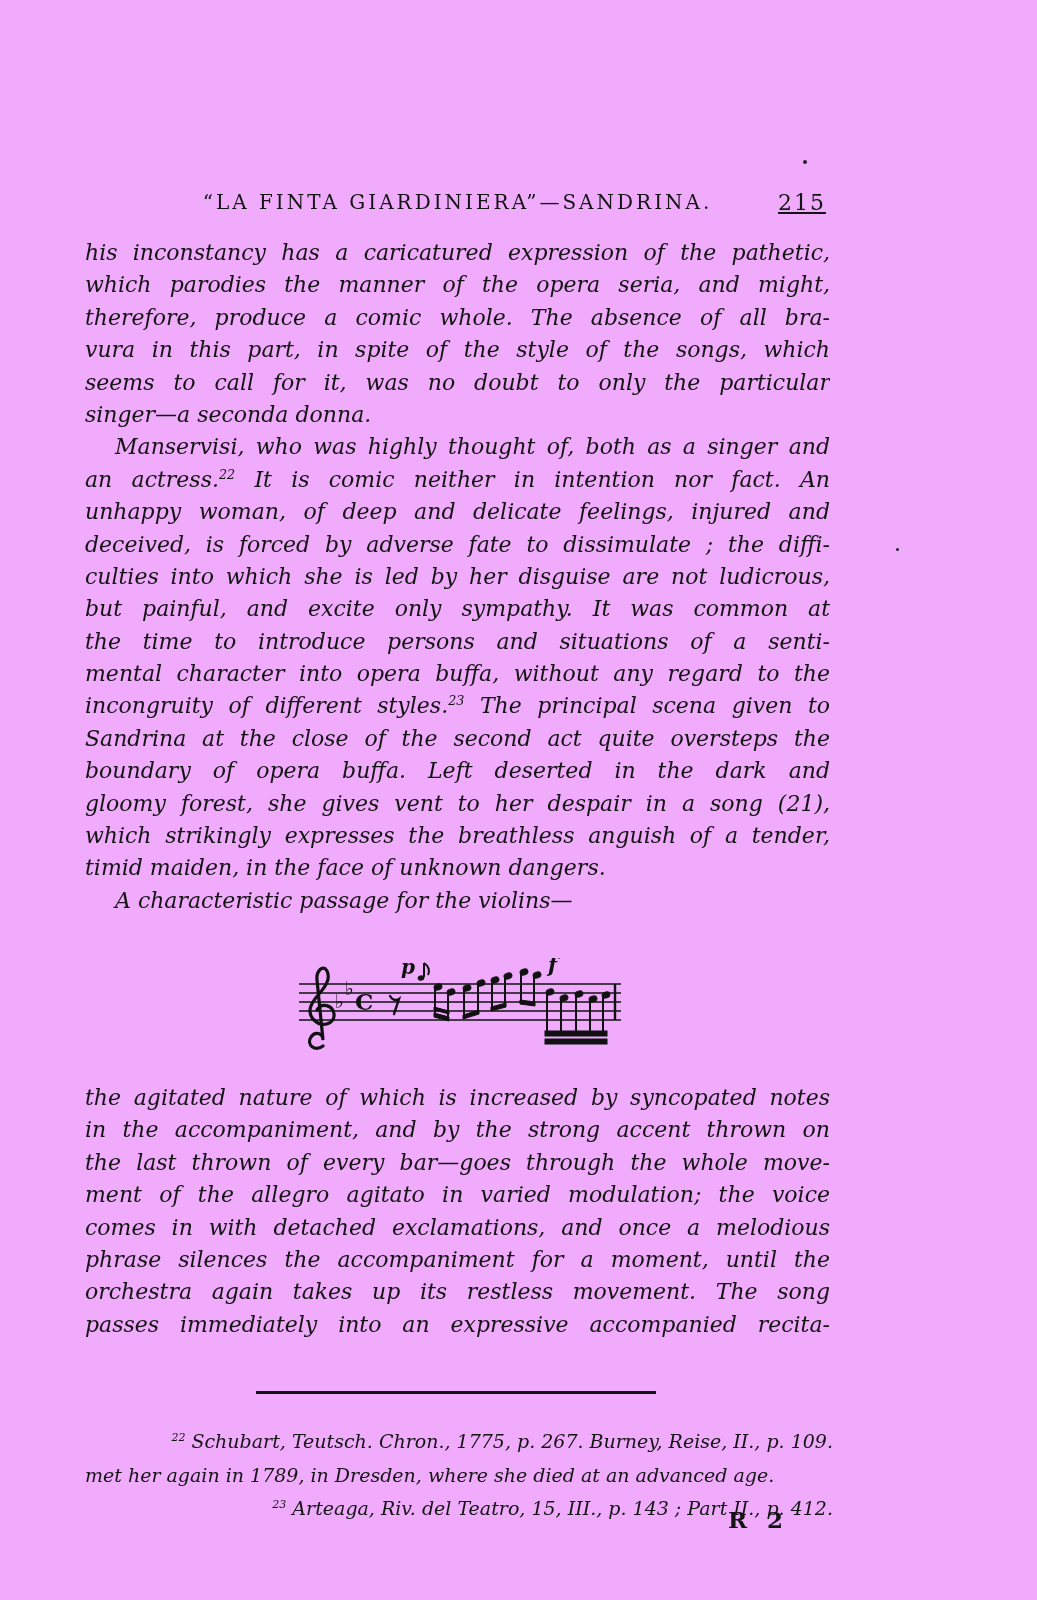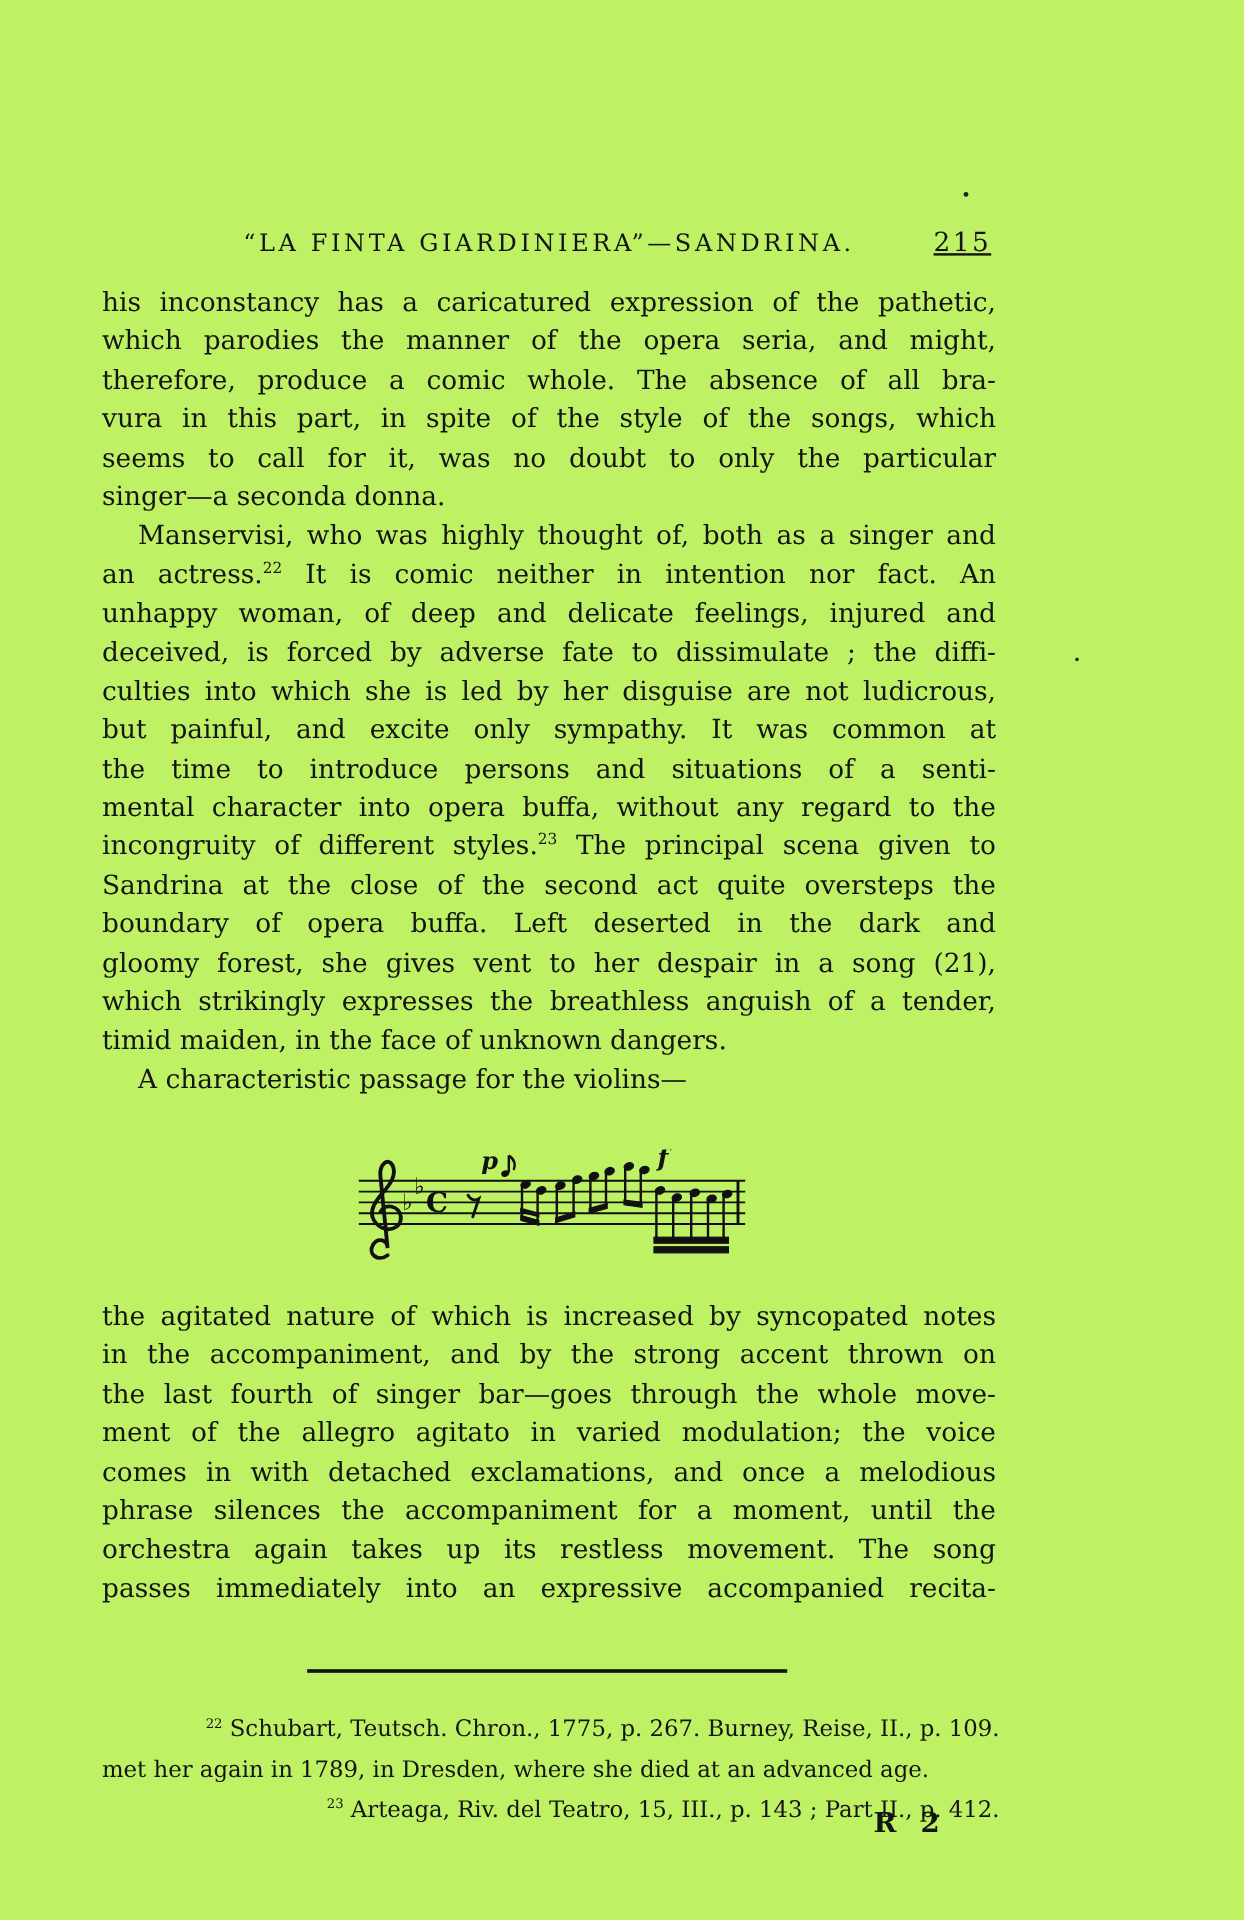--- a/index.html
+++ b/index.html
@@ -1,19 +1,19 @@
 <!DOCTYPE html>
 <html><head>
 <meta charset="utf-8">
 <style>
   html,body{margin:0;padding:0;background:#e8e8e8;}
   .page{
     position:relative;
     width:1037px;height:1600px;
-    background:#bef264;
+    background:#f0abfc;
     margin:0 auto;
     font-family:"DejaVu Serif", serif;
     color:#141414;
     overflow:hidden;
   }
   
   .header{position:absolute;top:190px;left:85px;width:745px;height:30px;}
   .running-title{
     text-align:center;
     font-size:20px;
@@ -23,21 +23,21 @@
   }
   .page-number{
     position:absolute;right:4px;top:0;
     font-size:22px;letter-spacing:2px;text-decoration:underline;
   }
   
   .textblock{position:absolute;left:85px;width:745px;font-size:22px;line-height:32.4px;}
   #body-upper{top:237px;}
   #body-lower{top:1082px;}
   .para{margin:0;}
-  .line{height:32.4px;overflow:hidden;text-align:left;}
+  .line{height:32.4px;overflow:hidden;text-align:left;font-style:italic;}
   .line.just{text-align:justify;text-align-last:justify;}
   .para.indent .line:first-child{text-indent:30px;}
   sup{font-size:58%;vertical-align:super;line-height:0;}
   
   .music-figure{position:absolute;top:958px;left:85px;width:745px;text-align:center;margin:0;}
   .music-figure svg{display:inline-block;}
   .dyn{font-family:"DejaVu Serif", serif;font-style:italic;font-weight:bold;}
   
   .footnote-rule{position:absolute;top:1391px;left:256px;width:400px;height:3px;background:#111;}
   
@@ -170,21 +170,21 @@
         <rect x="252" y="73" width="62" height="5"></rect>
         <rect x="252" y="81" width="62" height="5"></rect>
       </g>
     </svg>
   </figure>
 
   <div class="textblock" id="body-lower">
       <div class="para">
         <div class="line just">the agitated nature of which is increased by syncopated notes</div>
         <div class="line just">in the accompaniment, and by the strong accent thrown on</div>
-        <div class="line just">the last fourth of singer bar—goes through the whole move-</div>
+        <div class="line just">the last thrown of every bar—goes through the whole move-</div>
         <div class="line just">ment of the allegro agitato in varied modulation; the voice</div>
         <div class="line just">comes in with detached exclamations, and once a melodious</div>
         <div class="line just">phrase silences the accompaniment for a moment, until the</div>
         <div class="line just">orchestra again takes up its restless movement.  The song</div>
         <div class="line just">passes immediately into an expressive accompanied recita-</div>
       </div>
     </div>
 
   <div class="footnote-rule"></div>
 

